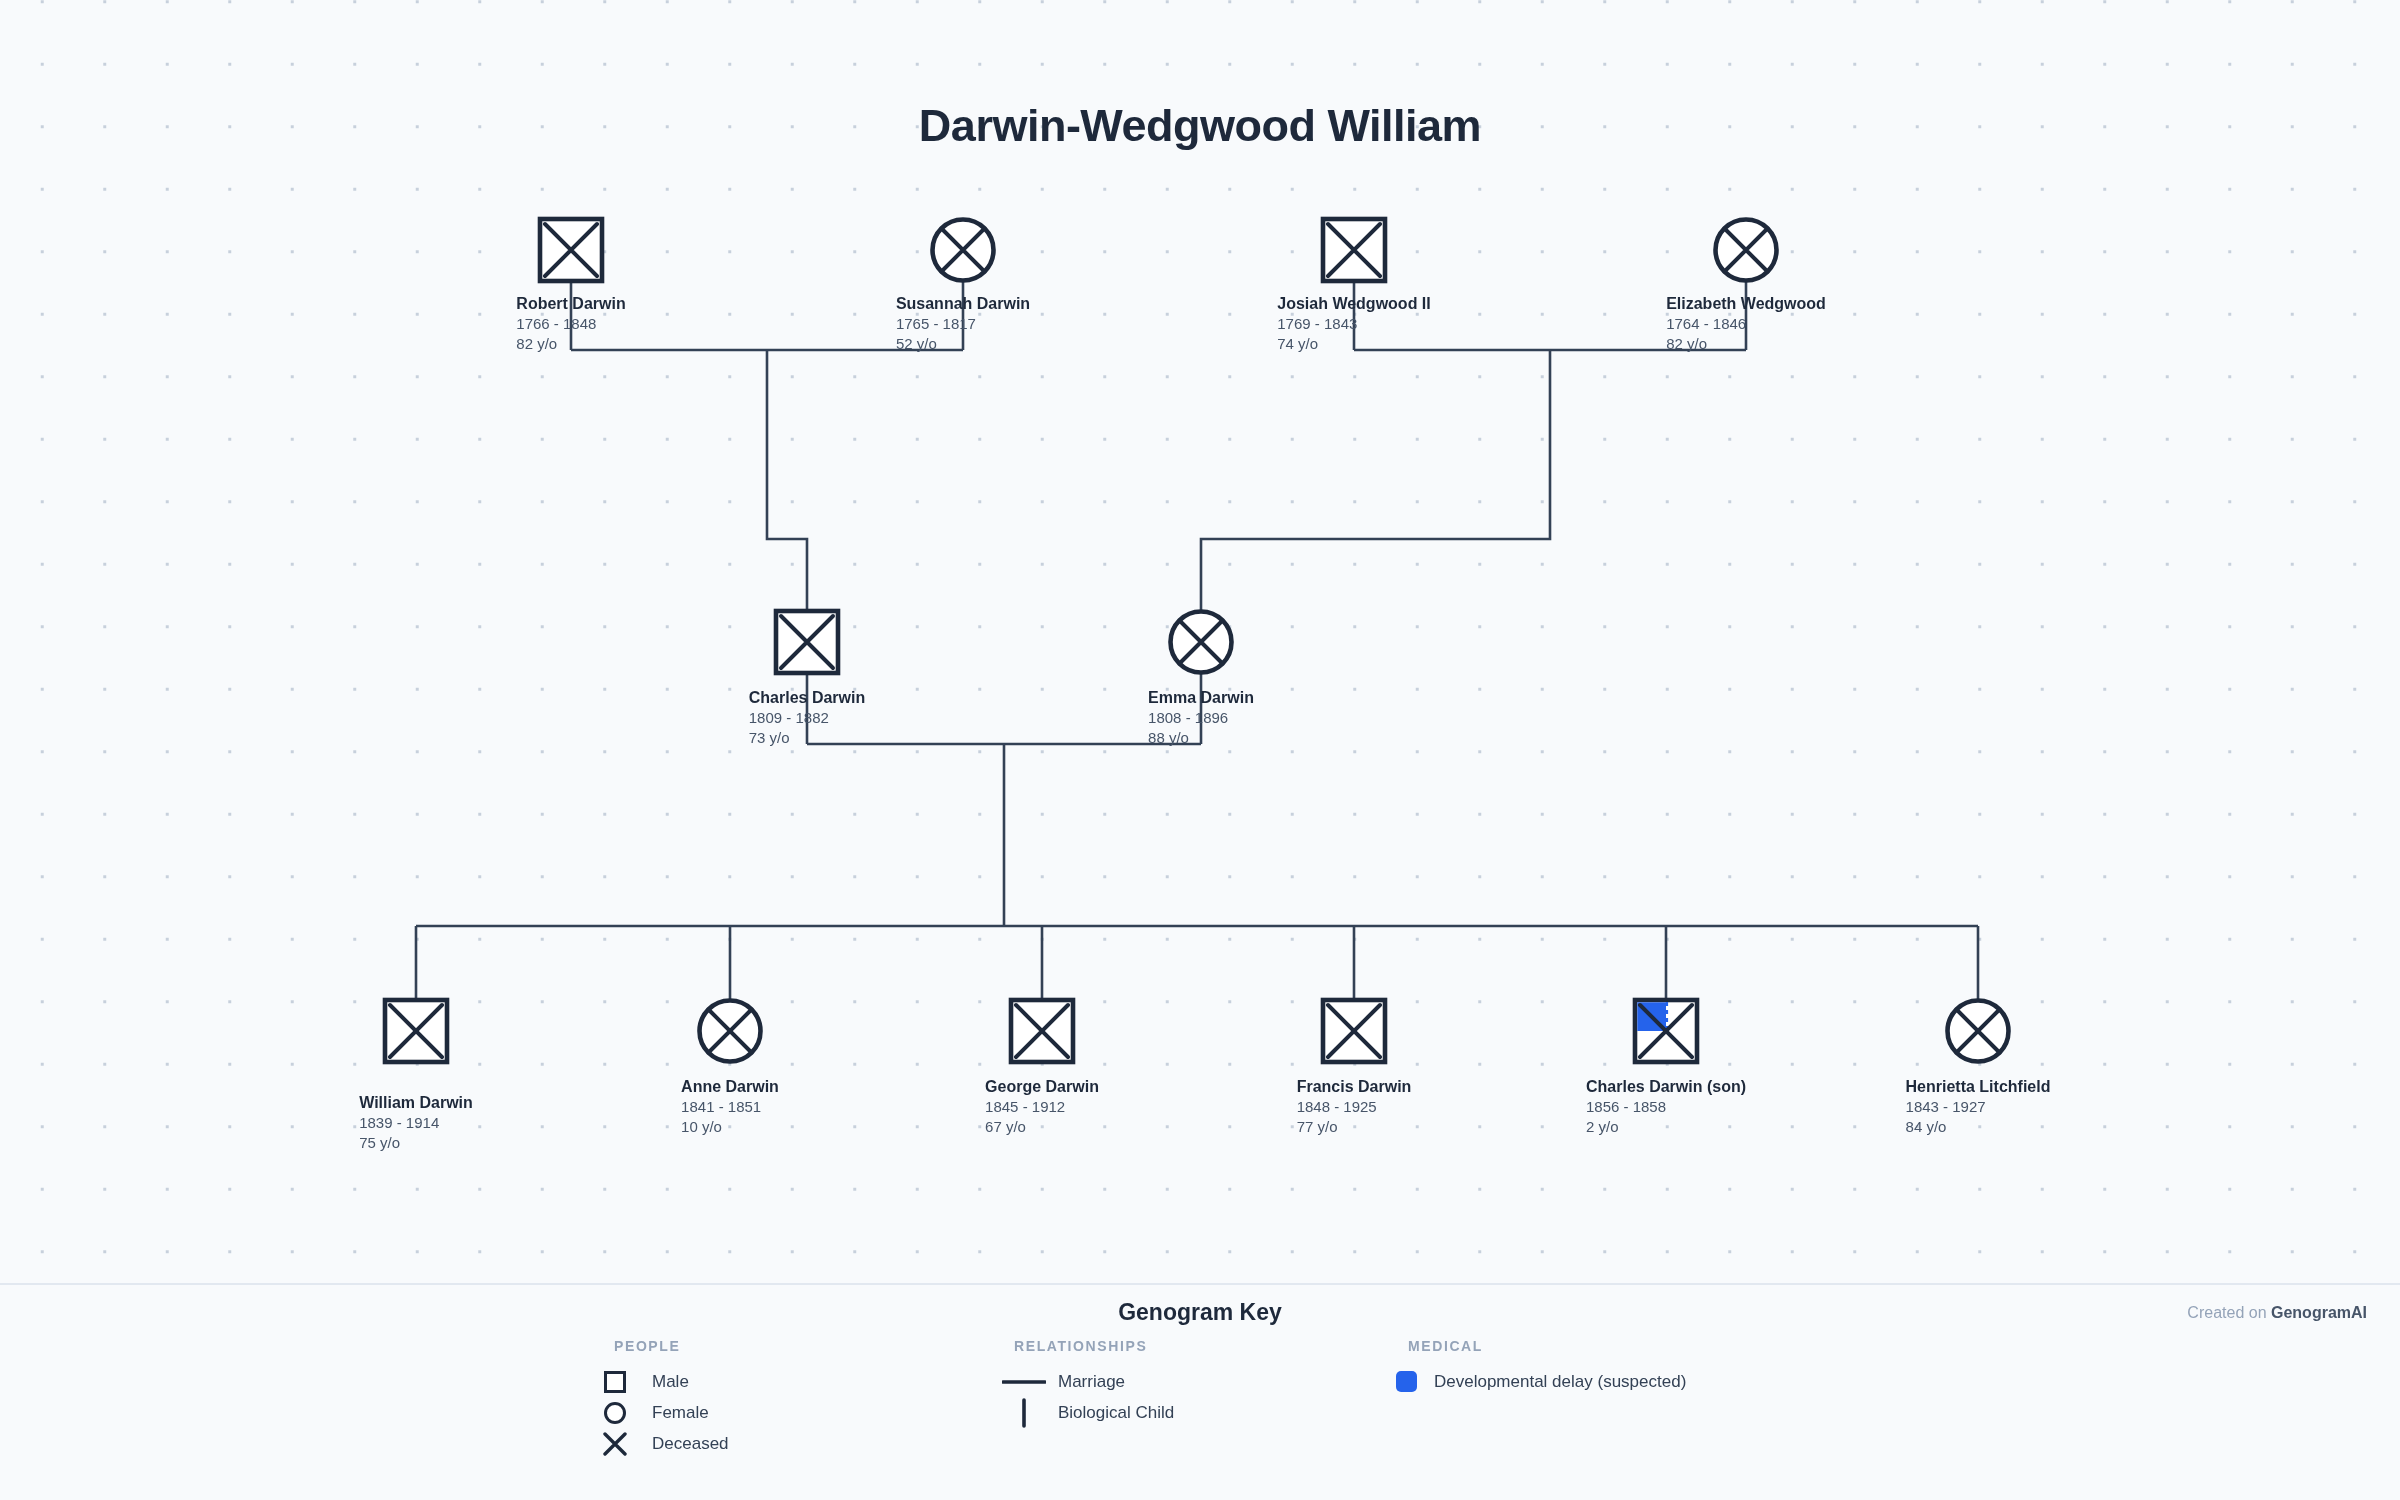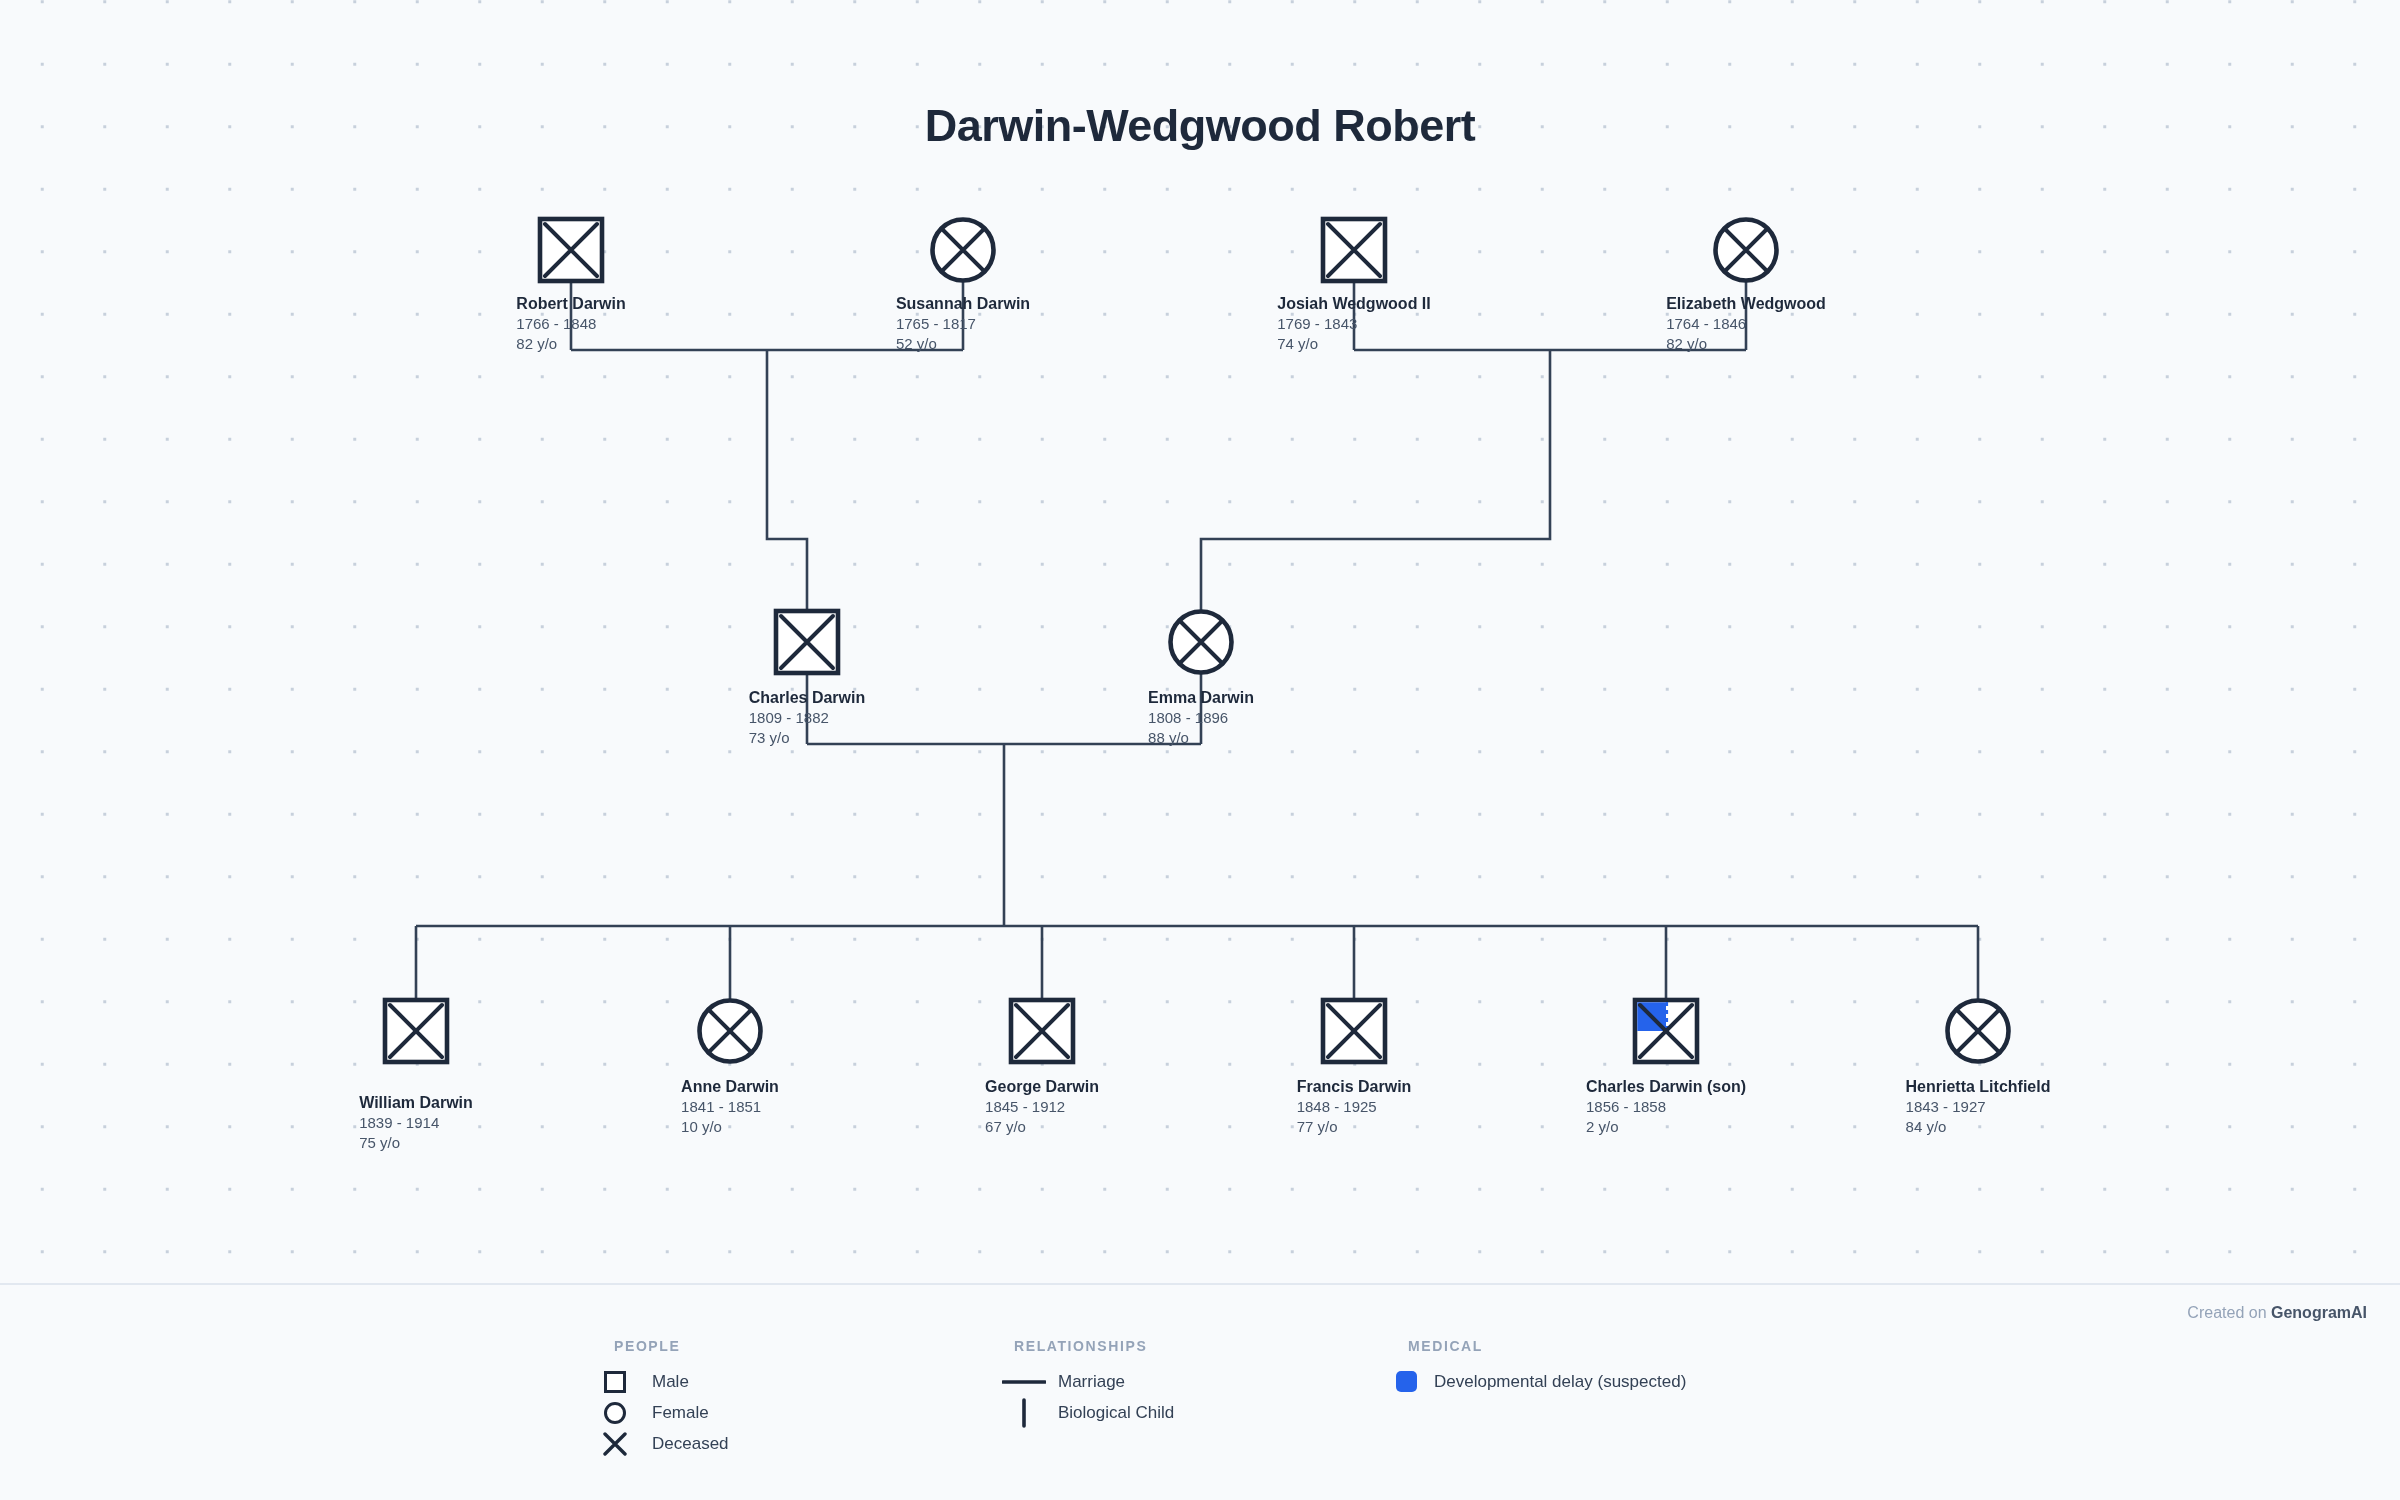--- a/index.html
+++ b/index.html
@@ -60,21 +60,21 @@
   .icon-square{width:22px;height:22px;border:3px solid #1e293b;background:#fff;box-sizing:border-box;}
   .icon-circle{width:22px;height:22px;border:3px solid #1e293b;border-radius:50%;background:#fff;box-sizing:border-box;}
   .icon-chip{width:21px;height:21px;border-radius:5px;background:#2563eb;}
 </style>
 </head>
 <body>
 
 <div class="canvas">
   <div class="dotgrid"></div>
 
-  <div class="page-title">Darwin-Wedgwood Robert</div>
+  <div class="page-title">Darwin-Wedgwood William</div>
 
   <svg class="diagram" width="2400" height="1283" viewBox="0 0 2400 1283">
 
     <g>
 
       <path class="rel-line" d="M571,281 V350"></path>
       <path class="rel-line" d="M963,281 V350"></path>
       <path class="rel-line" d="M571,350 H963"></path>
       <path class="rel-line" d="M767,350 V539 H807 V611"></path>
 
@@ -207,20 +207,21 @@
     <div class="page-line">2 y/o</div>
   </div>
   <div class="plabel" style="left:1978px;top:1077px;">
     <div class="pname">Henrietta Litchfield</div>
     <div class="pyears">1843 - 1927</div>
     <div class="page-line">84 y/o</div>
   </div>
 
   <div class="divider"></div>
 
+  <div class="legend-title">Genogram Key</div>
 
   <div class="created">
     <span>Created on</span>
     <b>GenogramAI</b>
   </div>
 
   <div class="legend-col people">
     <div class="legend-header">PEOPLE</div>
     <div class="legend-row">
       <span class="legend-icon">

